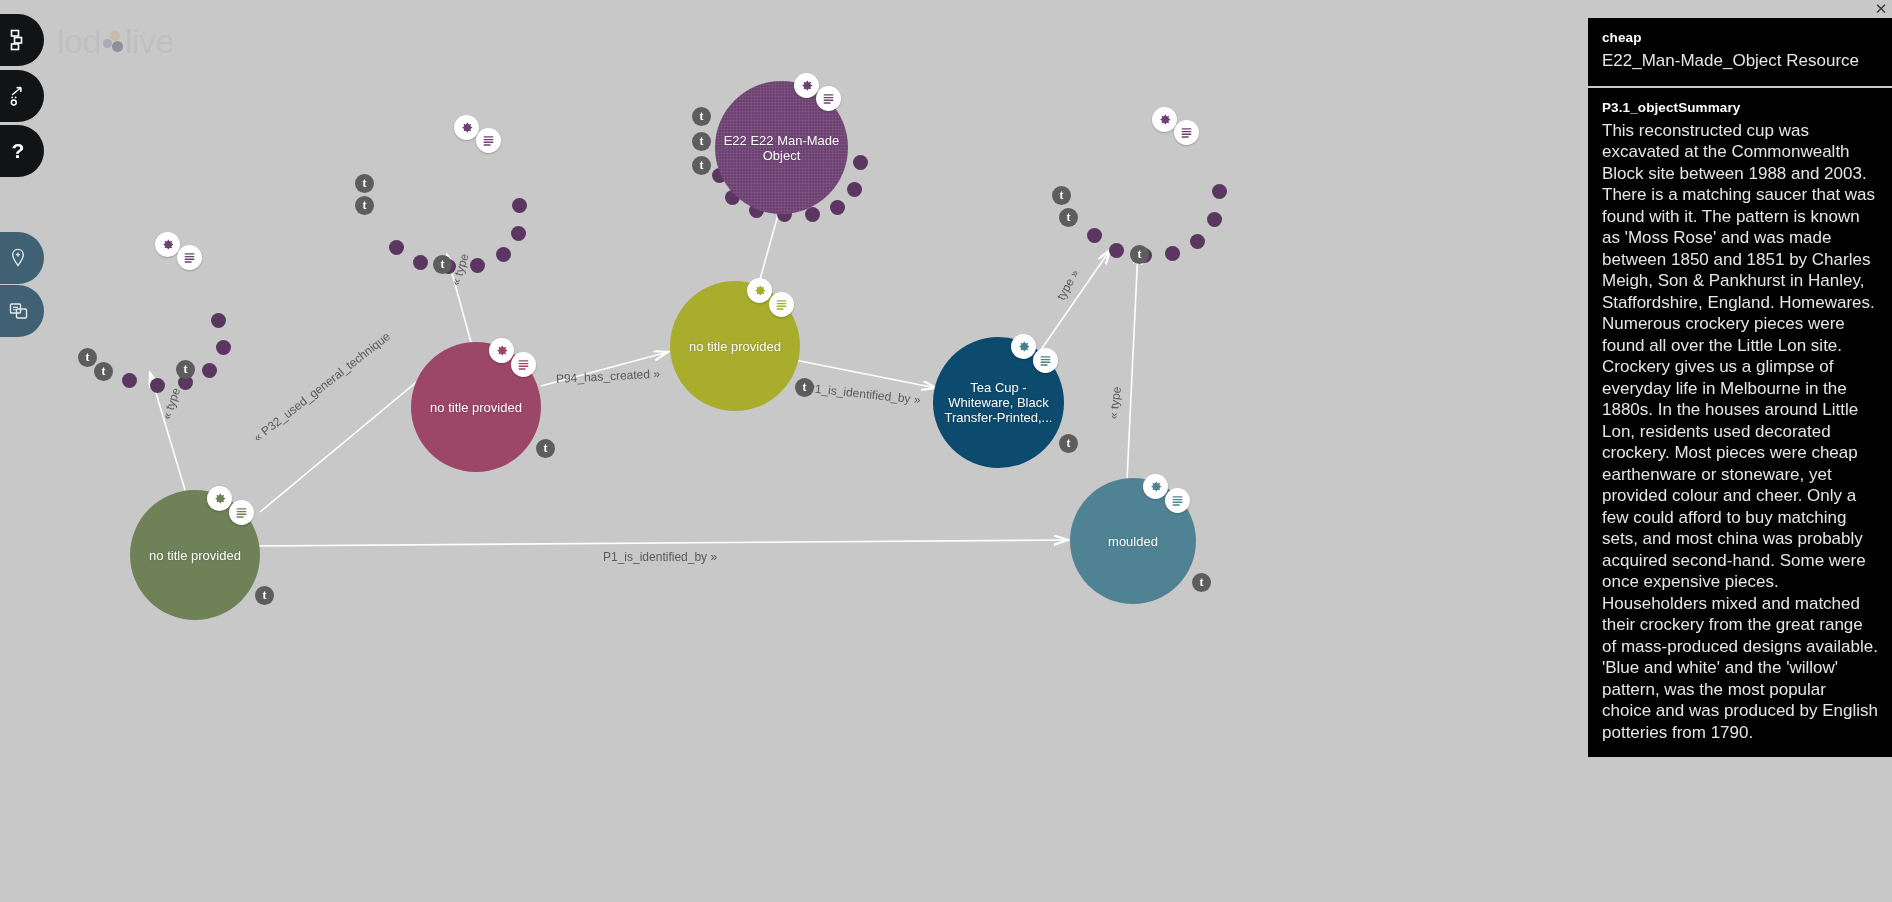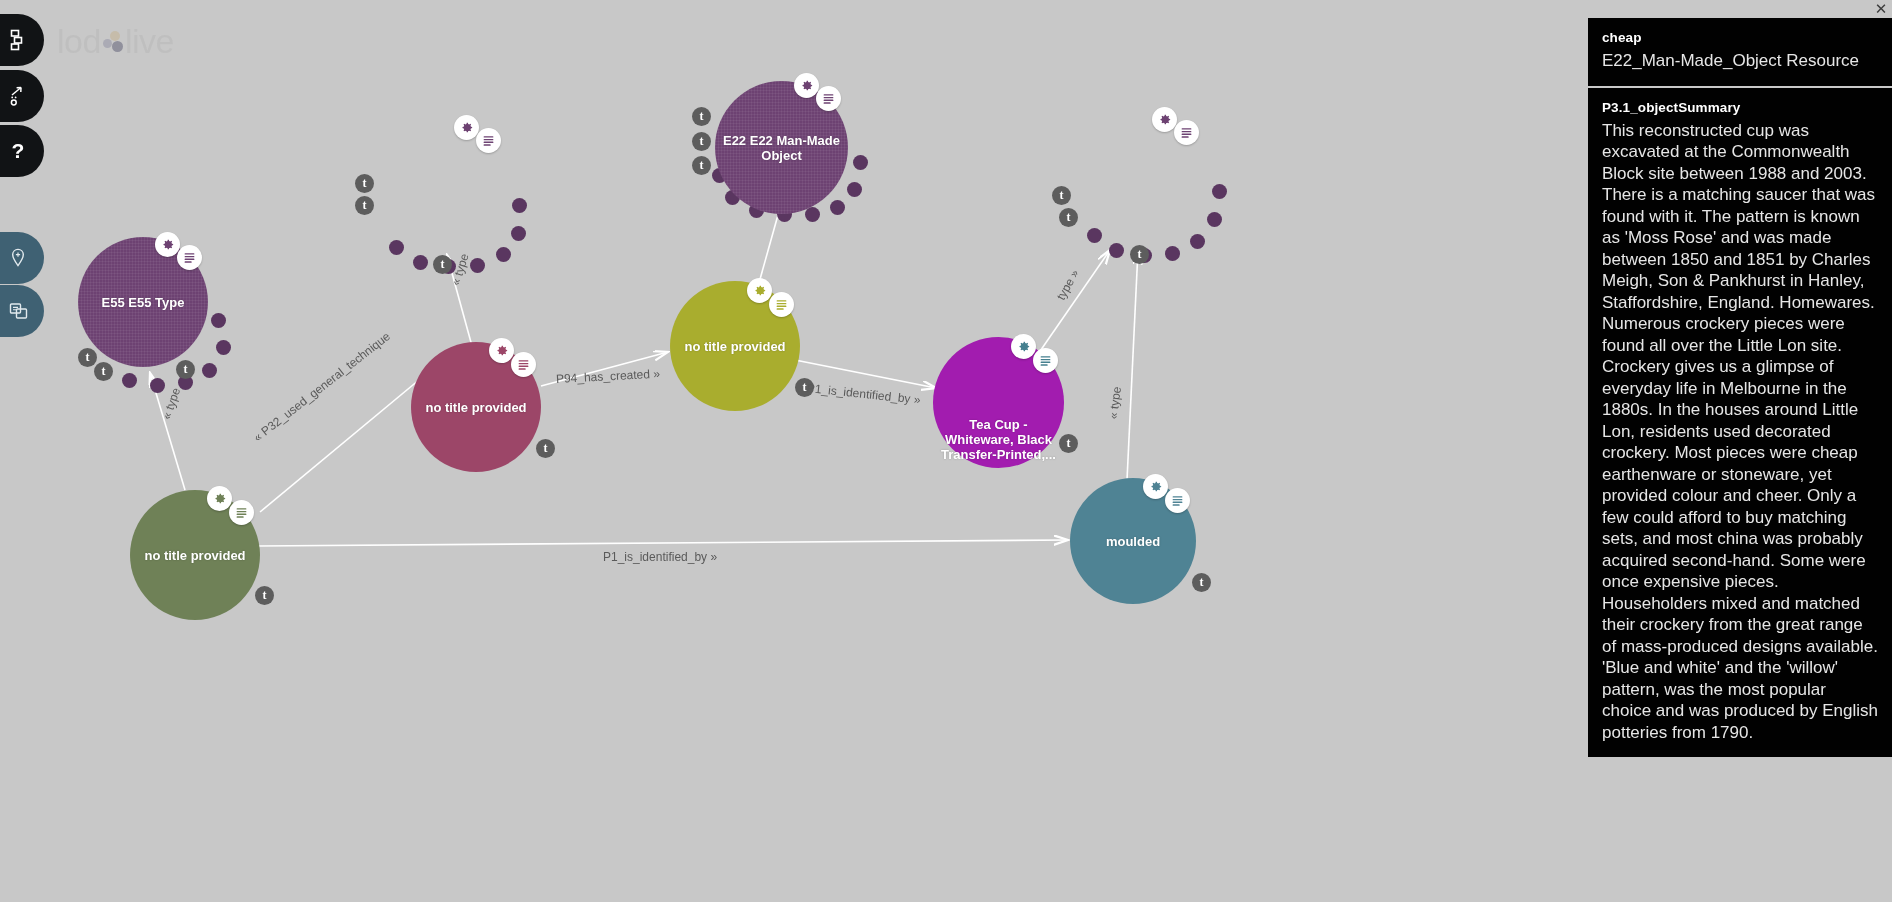--- a/index.html
+++ b/index.html
@@ -76,21 +76,21 @@
     color: #ffffff;
     font-size: 13px;
     line-height: 15px;
     cursor: pointer;
     z-index: 20;
     padding: 6px;
     background-image:
       repeating-linear-gradient(0deg, rgba(255,255,255,.055) 0 1px, transparent 1px 3px),
       repeating-linear-gradient(90deg, rgba(255,255,255,.055) 0 1px, transparent 1px 3px);
   }
-  .node .lbl { pointer-events: none; text-shadow: 0 0 2px rgba(0,0,0,.25); font-weight: bold; }
+  .node .lbl { pointer-events: none; text-shadow: 0 0 2px rgba(0,0,0,.25); }
   .node.plain {
     background-image: none;
   }
 
   
   .sat {
     position: absolute;
     width: 15px; height: 15px;
     border-radius: 50%;
     z-index: 18;
@@ -259,23 +259,20 @@
       <span class="tbadge" style="left:1059px; top:208px;">t</span>
       <span class="tbadge" style="left:1130px; top:245px;">t</span>
     </div>
 
     <span class="tbadge" style="left:536px; top:439px;">t</span>
     <span class="tbadge" style="left:795px; top:378px;">t</span>
     <span class="tbadge" style="left:1059px; top:434px;">t</span>
     <span class="tbadge" style="left:255px; top:586px;">t</span>
     <span class="tbadge" style="left:1192px; top:573px;">t</span>
 
-    <div class="node" style="left:78px; top:237px; width:130px; height:130px; background-color:#6d4272;">
-      <span class="lbl">E55 E55 Type</span>
-    </div>
     <div class="act gear" style="left:155px; top:232px;">
       <svg width="15" height="15" viewBox="0 0 24 24" fill="#6d4272">
           <path d="M12 8a4 4 0 100 8 4 4 0 000-8zm0 6a2 2 0 110-4 2 2 0 010 4z"></path>
           <path d="M21 12.9v-1.8l-2-.5a7.3 7.3 0 00-.7-1.7l1.1-1.7-1.3-1.3-1.7 1.1a7.3 7.3 0 00-1.7-.7l-.5-2h-1.8l-.5 2c-.6.2-1.2.4-1.7.7L8.5 5.9 7.2 7.2l1.1 1.7c-.3.5-.5 1.1-.7 1.7l-2 .5v1.8l2 .5c.2.6.4 1.2.7 1.7l-1.1 1.7 1.3 1.3 1.7-1.1c.5.3 1.1.5 1.7.7l.5 2h1.8l.5-2c.6-.2 1.2-.4 1.7-.7l1.7 1.1 1.3-1.3-1.1-1.7c.3-.5.5-1.1.7-1.7l2-.5z"></path>
         </svg>
     </div>
     <div class="act doc" style="left:177px; top:245px;">
       <svg width="13" height="13" viewBox="0 0 24 24" fill="#6d4272">
           <rect x="3" y="4" width="18" height="2.6" rx="1"></rect>
           <rect x="3" y="9" width="18" height="2.6" rx="1"></rect>
@@ -361,21 +358,21 @@
     </div>
     <div class="act doc" style="left:769px; top:292px;">
       <svg width="13" height="13" viewBox="0 0 24 24" fill="#a9ad2e">
           <rect x="3" y="4" width="18" height="2.6" rx="1"></rect>
           <rect x="3" y="9" width="18" height="2.6" rx="1"></rect>
           <rect x="3" y="14" width="18" height="2.6" rx="1"></rect>
           <rect x="3" y="19" width="13" height="2.6" rx="1"></rect>
         </svg>
     </div>
 
-    <div class="node plain" style="left:933px; top:337px; width:131px; height:131px; background-color:#a21caf;align-items:flex-end;">
+    <div class="node plain" style="left:933px; top:337px; width:131px; height:131px; background-color:#0c4a6e;">
       <span class="lbl">Tea Cup - Whiteware, Black Transfer-Printed,...</span>
     </div>
     <div class="act gear" style="left:1011px; top:334px;">
       <svg width="15" height="15" viewBox="0 0 24 24" fill="#45808f">
           <path d="M12 8a4 4 0 100 8 4 4 0 000-8zm0 6a2 2 0 110-4 2 2 0 010 4z"></path>
           <path d="M21 12.9v-1.8l-2-.5a7.3 7.3 0 00-.7-1.7l1.1-1.7-1.3-1.3-1.7 1.1a7.3 7.3 0 00-1.7-.7l-.5-2h-1.8l-.5 2c-.6.2-1.2.4-1.7.7L8.5 5.9 7.2 7.2l1.1 1.7c-.3.5-.5 1.1-.7 1.7l-2 .5v1.8l2 .5c.2.6.4 1.2.7 1.7l-1.1 1.7 1.3 1.3 1.7-1.1c.5.3 1.1.5 1.7.7l.5 2h1.8l.5-2c.6-.2 1.2-.4 1.7-.7l1.7 1.1 1.3-1.3-1.1-1.7c.3-.5.5-1.1.7-1.7l2-.5z"></path>
         </svg>
     </div>
     <div class="act doc" style="left:1033px; top:348px;">
       <svg width="13" height="13" viewBox="0 0 24 24" fill="#45808f">

